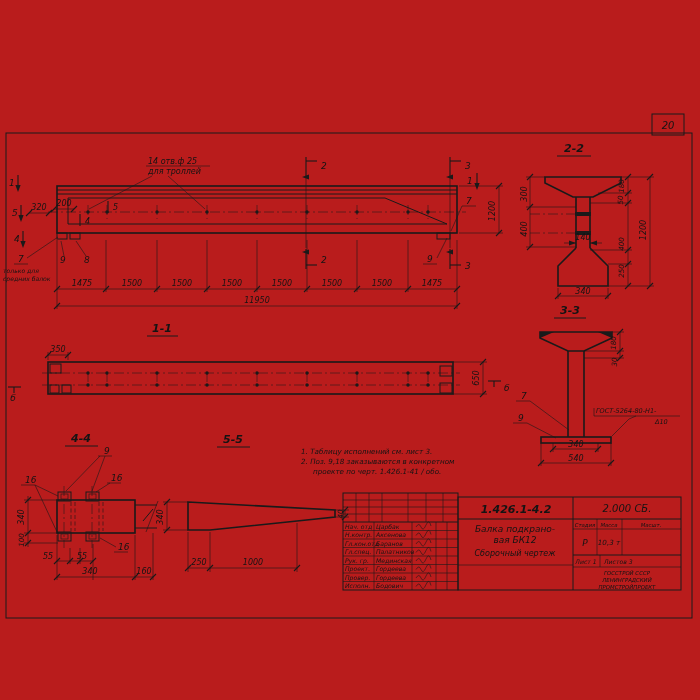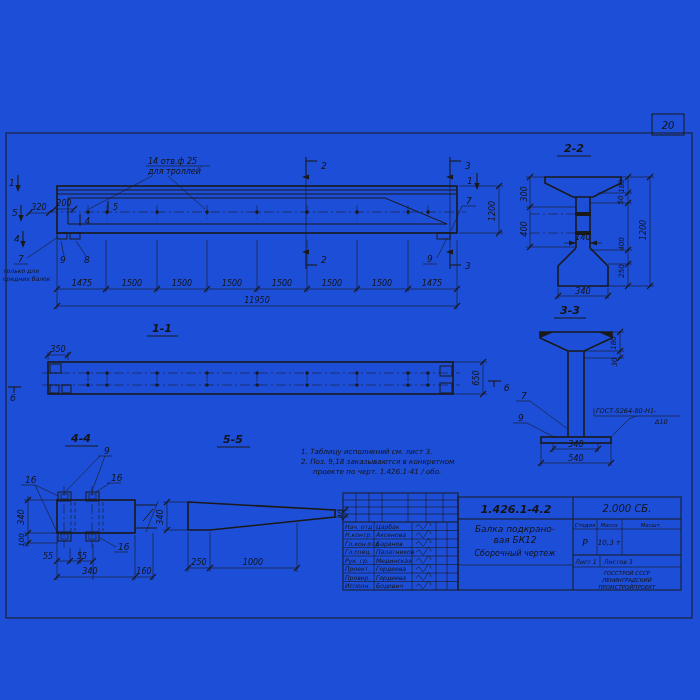--- a/index.html
+++ b/index.html
@@ -1,16 +1,16 @@
 <!DOCTYPE html>
 <html><head>
 <meta charset="utf-8">
 <style>
   html,body{margin:0;padding:0;background:#ffffff;}
-  .sheet{position:relative;width:700px;height:700px;background:#1d4ed8;overflow:hidden;}
+  .sheet{position:relative;width:700px;height:700px;background:#b91c1c;overflow:hidden;}
   svg{position:absolute;left:0;top:0;}
   .s2{stroke:#1a1a1a;stroke-width:1.6;fill:none;stroke-linejoin:miter;}
   .s1{stroke:#1a1a1a;stroke-width:1;fill:none;}
   .sd{stroke:#1a1a1a;stroke-width:.6;fill:none;}
   .cl{stroke:#1a1a1a;stroke-width:.55;fill:none;stroke-dasharray:10 3 2 3;}
   .dsh{stroke:#1a1a1a;stroke-width:.6;fill:none;stroke-dasharray:4 2.5;}
   .tk{stroke:#1a1a1a;stroke-width:1.1;}
   .fil{fill:#1a1a1a;stroke:none;}
   text{fill:#141414;font-family:"DejaVu Sans",sans-serif;font-style:italic;}
   .t5{font-size:5.4px;}

